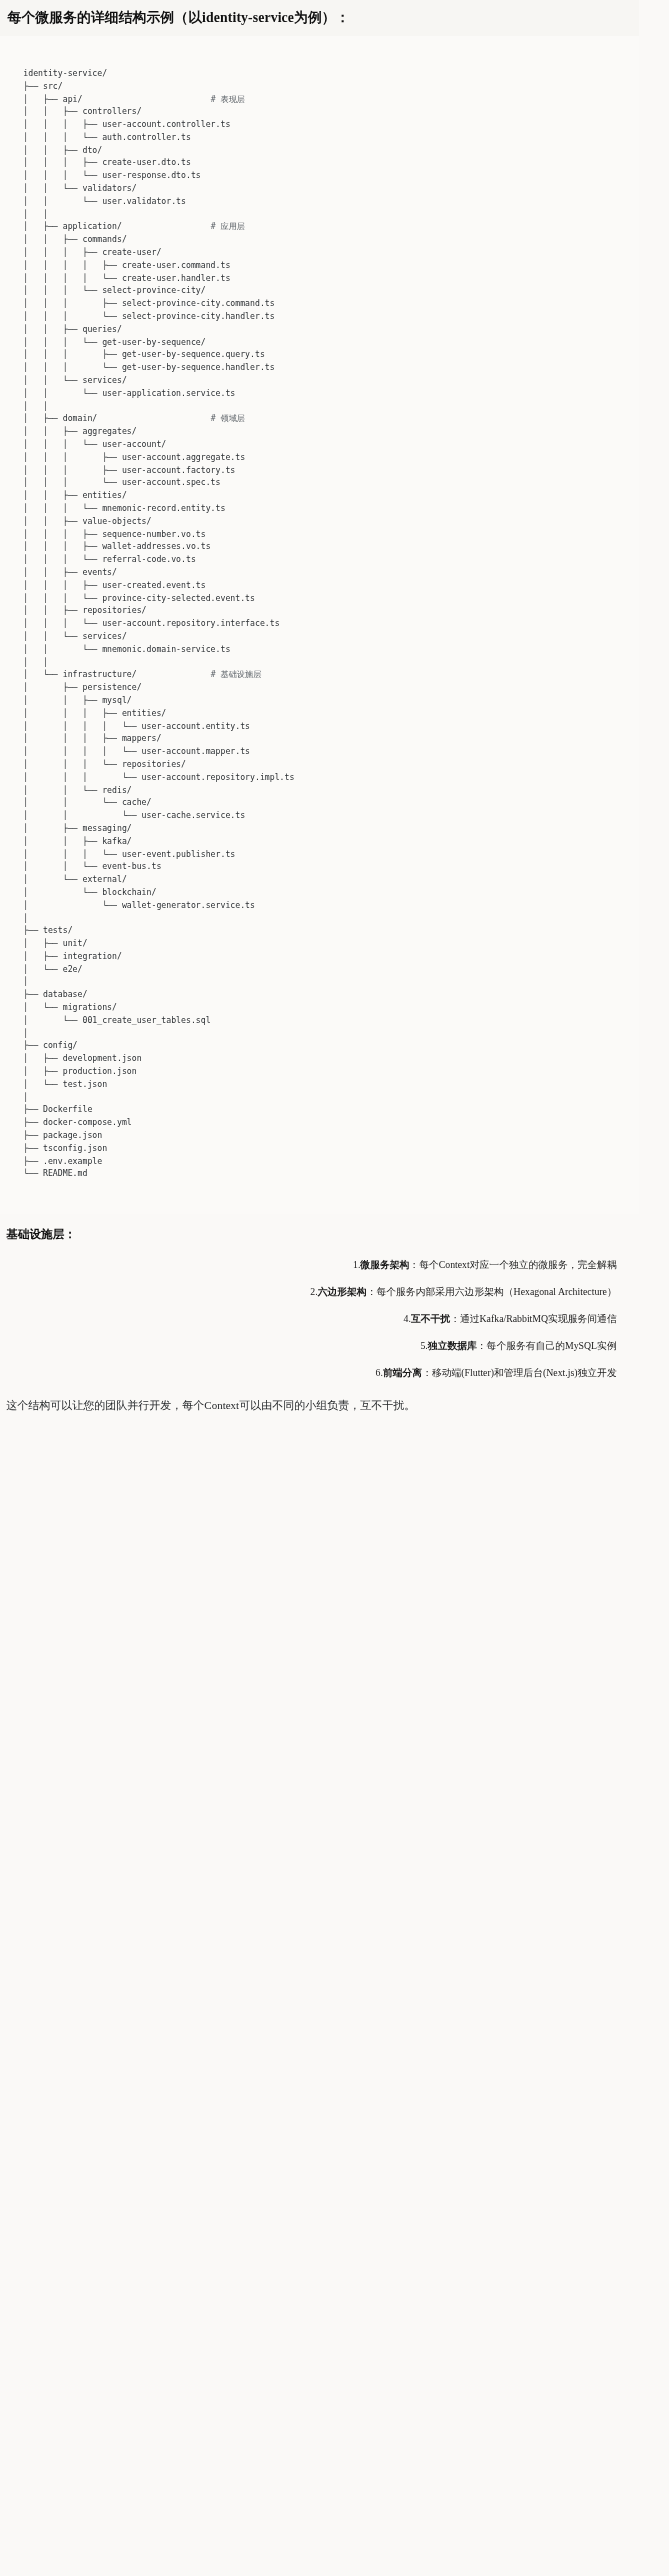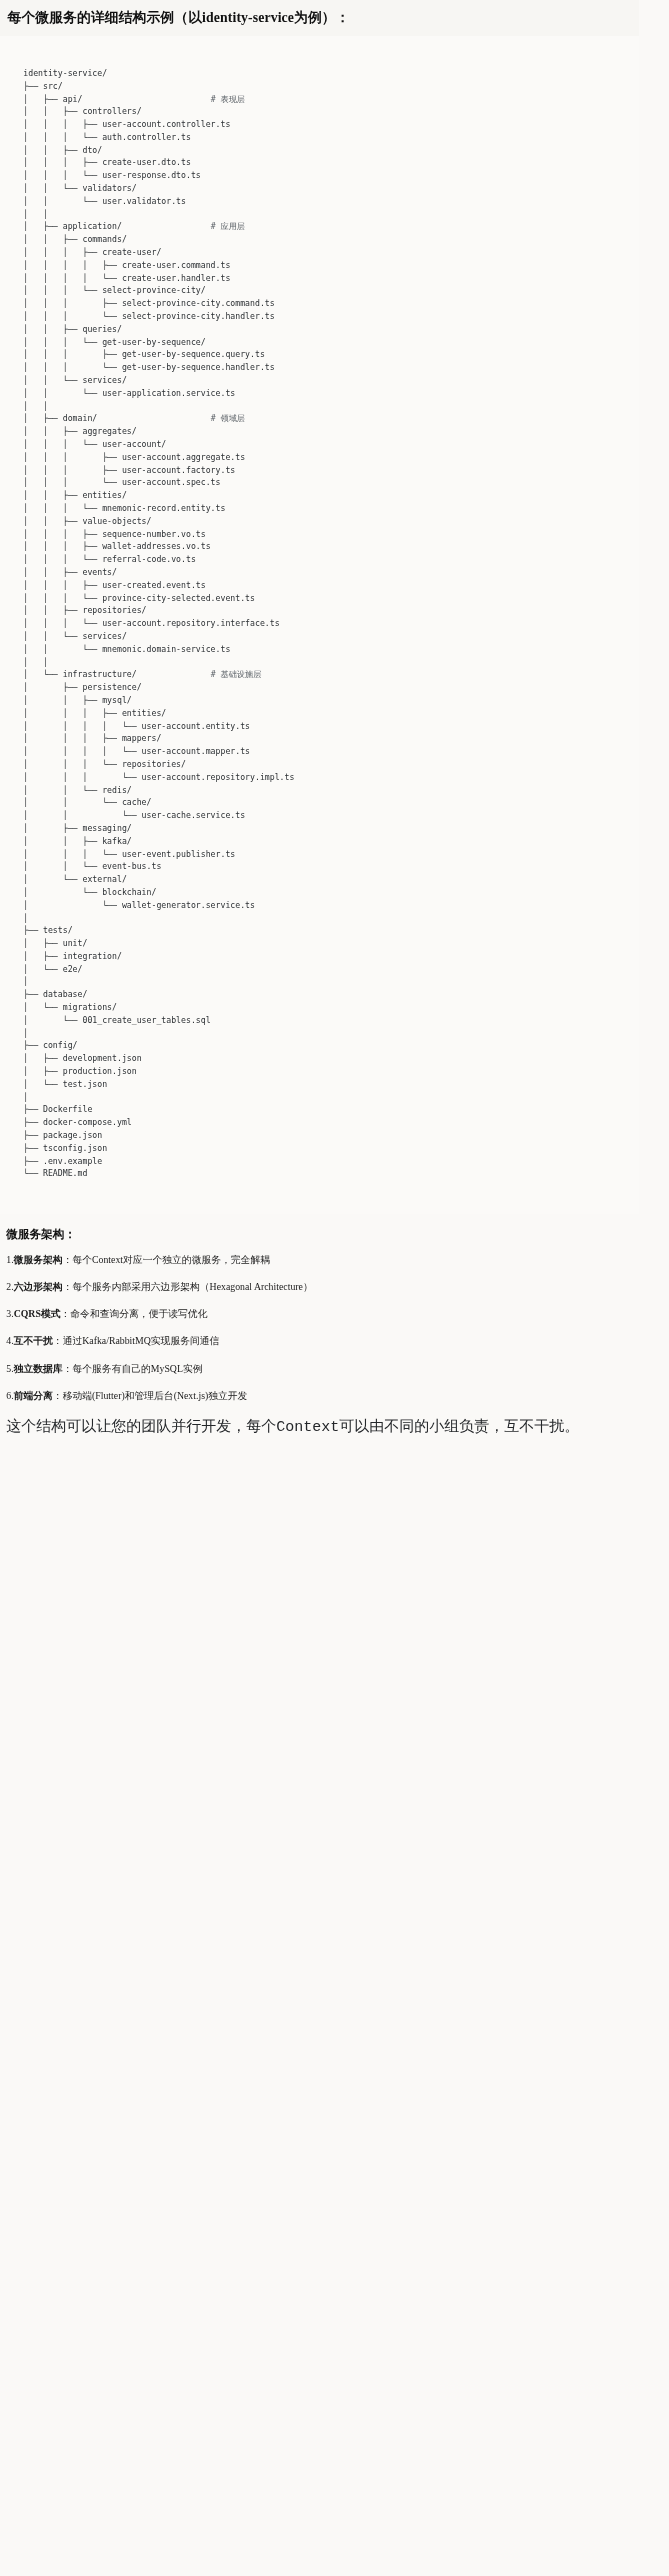--- a/index.html
+++ b/index.html
@@ -65,40 +65,41 @@
     background: #faf9f7;
   }
   .notes-title {
     font-family: "Liberation Serif", serif;
     font-size: 11.6px;
     font-weight: bold;
     color: #111111;
     margin: 0 0 11.3px 0;
   }
   ol.notes {
-    margin: 0;
+    margin: 16px;
     padding: 0;
     list-style: none;
+    text-align: right;
   }
   ol.notes li {
     font-family: "Liberation Serif", serif;
     font-size: 9.8px;
     line-height: 1.5;
     color: #1a1a1a;
     margin: 0 0 12.5px 0;
   }
   ol.notes li .num {
     font-weight: normal;
   }
   ol.notes li .lead {
     font-weight: bold;
   }
   .closing {
-    font-family: Liberation Mono, monospace;
-    font-size: 15px;
+    font-family: Liberation Serif, serif;
+    font-size: 11px;
     color: #24272a;
     line-height: 1.6;
     margin: 5px 0 0 0;
     padding-bottom: 3.8px;
   }
 </style>
 </head>
 <body>
 
 <div class="page">
@@ -194,30 +195,27 @@
 ├── docker-compose.yml
 ├── package.json
 ├── tsconfig.json
 ├── .env.example
 └── README.md</pre>
   </div>
 
   <div class="rule"></div>
 
   <div class="notes-block">
-    <div class="notes-title">微服务架构：</div>
+    <div class="notes-title">基础设施层：</div>
     <ol class="notes">
       <li>
         <span class="num">1.</span><span class="lead">微服务架构</span><span class="body">：每个Context对应一个独立的微服务，完全解耦</span>
       </li>
       <li>
         <span class="num">2.</span><span class="lead">六边形架构</span><span class="body">：每个服务内部采用六边形架构（Hexagonal Architecture）</span>
-      </li>
-      <li>
-        <span class="num">3.</span><span class="lead">CQRS模式</span><span class="body">：命令和查询分离，便于读写优化</span>
       </li>
       <li>
         <span class="num">4.</span><span class="lead">互不干扰</span><span class="body">：通过Kafka/RabbitMQ实现服务间通信</span>
       </li>
       <li>
         <span class="num">5.</span><span class="lead">独立数据库</span><span class="body">：每个服务有自己的MySQL实例</span>
       </li>
       <li>
         <span class="num">6.</span><span class="lead">前端分离</span><span class="body">：移动端(Flutter)和管理后台(Next.js)独立开发</span>
       </li>

